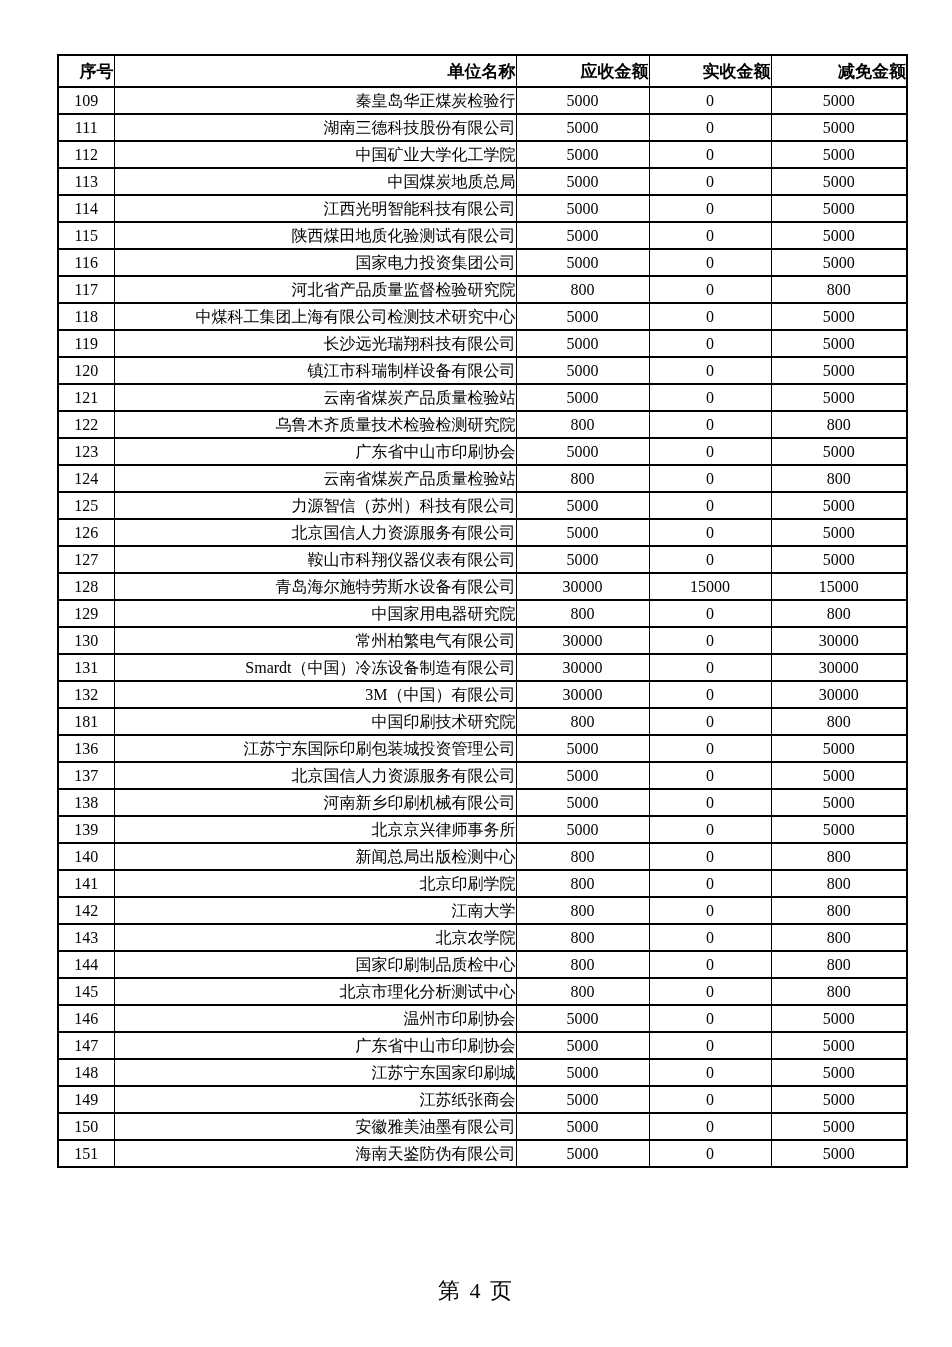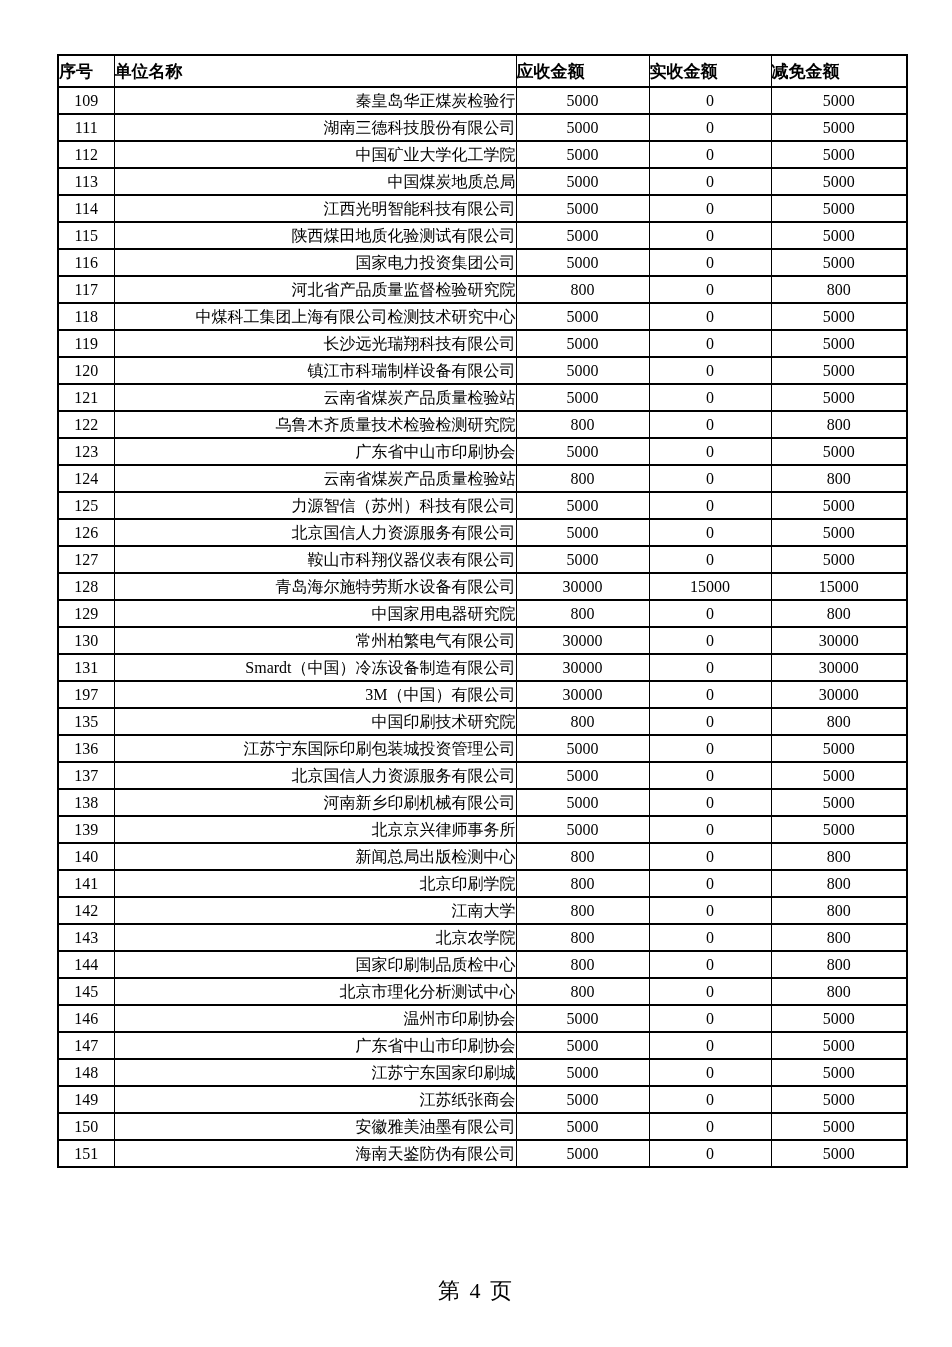--- a/index.html
+++ b/index.html
@@ -32,21 +32,21 @@
     padding: 0;
     overflow: hidden;
     white-space: nowrap;
     vertical-align: middle;
   }
   table.fee th {
     height: 30px;
     font-family: Liberation Sans, sans-serif;
     font-weight: bold;
     font-size: 17px;
-    text-align: left;
+    text-align: right;
   }
   table.fee td {
     height: 25px;
     font-size: 16px;
     line-height: 25px;
   }
   td.cell-num {
     text-align: center;
   }
   td.cell-name {
@@ -234,28 +234,28 @@
           <td class="cell-num">30000</td>
         </tr>
         <tr>
           <td class="cell-num">131</td>
           <td class="cell-name">Smardt（中国）冷冻设备制造有限公司</td>
           <td class="cell-num">30000</td>
           <td class="cell-num">0</td>
           <td class="cell-num">30000</td>
         </tr>
         <tr>
-          <td class="cell-num">197</td>
+          <td class="cell-num">132</td>
           <td class="cell-name">3M（中国）有限公司</td>
           <td class="cell-num">30000</td>
           <td class="cell-num">0</td>
           <td class="cell-num">30000</td>
         </tr>
         <tr>
-          <td class="cell-num">135</td>
+          <td class="cell-num">181</td>
           <td class="cell-name">中国印刷技术研究院</td>
           <td class="cell-num">800</td>
           <td class="cell-num">0</td>
           <td class="cell-num">800</td>
         </tr>
         <tr>
           <td class="cell-num">136</td>
           <td class="cell-name">江苏宁东国际印刷包装城投资管理公司</td>
           <td class="cell-num">5000</td>
           <td class="cell-num">0</td>

